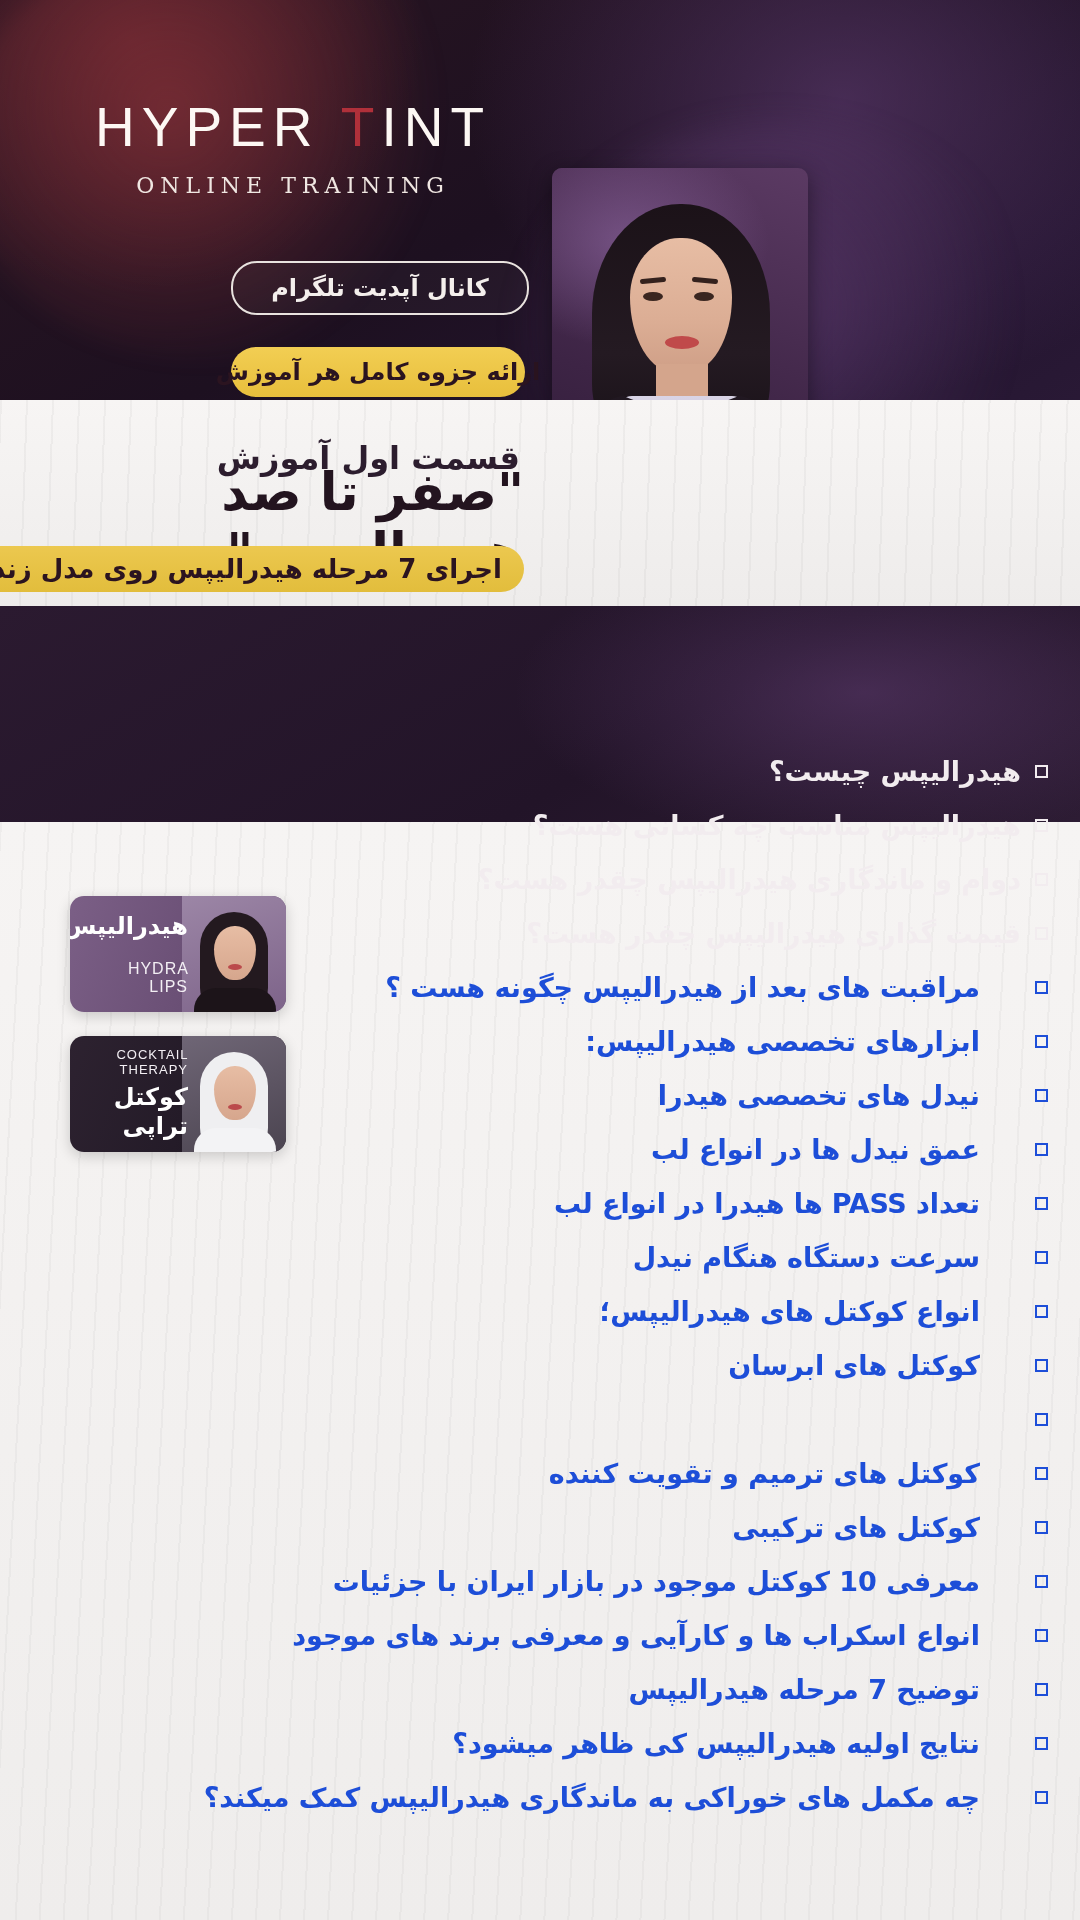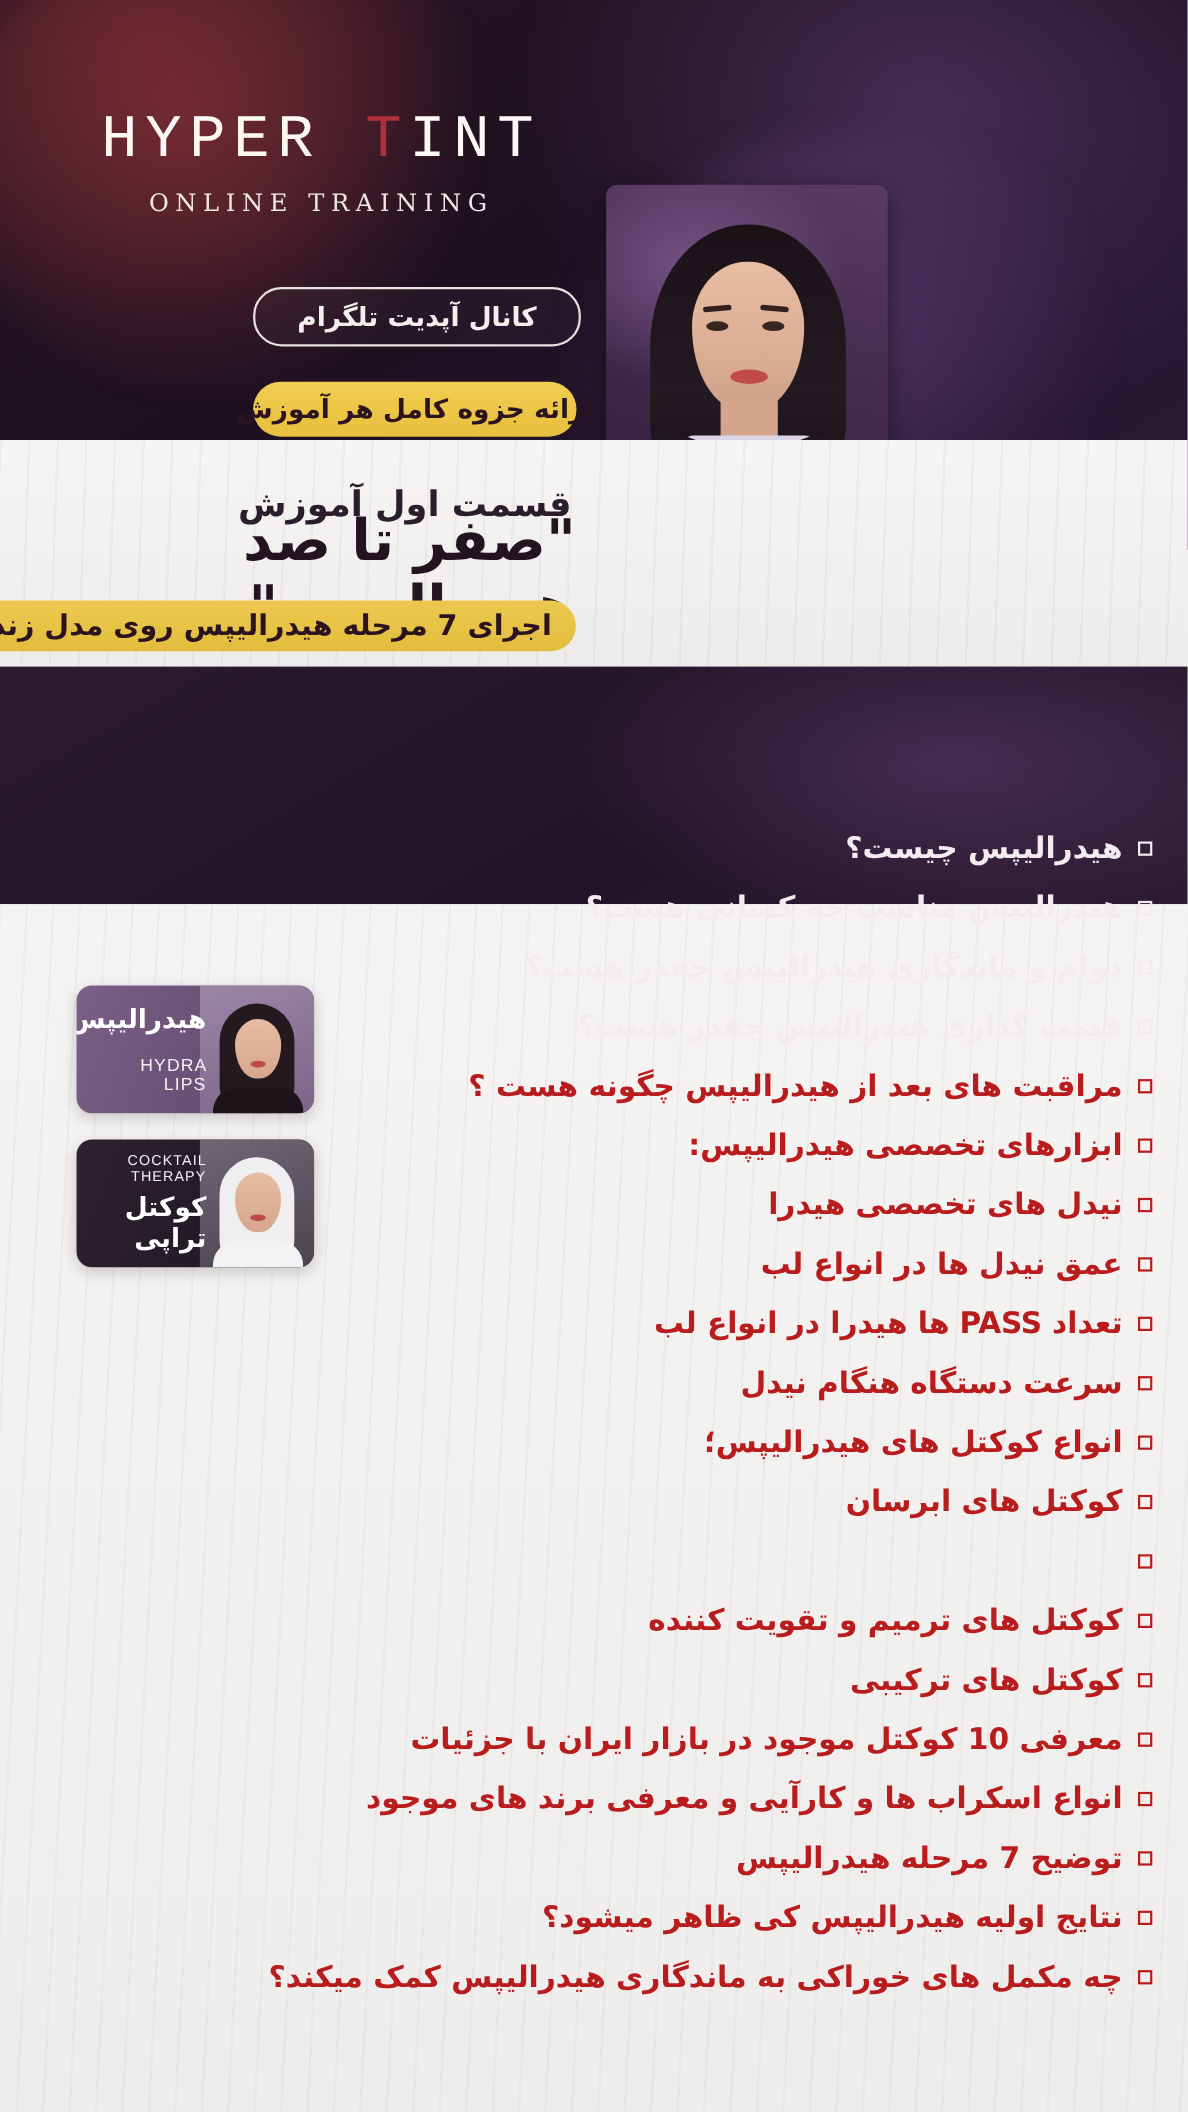--- a/index.html
+++ b/index.html
@@ -48,21 +48,21 @@
 
   .brand {
     position: absolute;
     left: 58px;
     top: 100px;
     width: 470px;
     text-align: center;
     color: #fdf8f4;
   }
   .brand-title {
-    font-family: Liberation Mono, monospace;
+    font-family: Liberation Sans, sans-serif;
     font-size: 55px;
     letter-spacing: 7px;
     line-height: 1;
     white-space: nowrap;
     font-weight: 400;
   }
   .brand-title .accent { color: #b0303a; }
   .brand-sub {
     margin-top: 18px;
     font-family: "DejaVu Serif", serif;
@@ -268,21 +268,21 @@
   }
   .bullet {
     width: 9px;
     height: 9px;
     margin-left: 14px;
     flex: 0 0 auto;
     border: 2px solid currentColor;
     background: transparent;
   }
   .list-item.dark { color: #f2ecef; }
-  .list-item.light { color: #b91c1c; }
+  .list-item.light { color: #1d4ed8; gap: 41px; }
 
   
   .side-card {
     position: absolute;
     left: 70px;
     width: 216px;
     height: 116px;
     border-radius: 14px;
     overflow: hidden;
     box-shadow: 0 4px 14px rgba(0,0,0,0.18);

